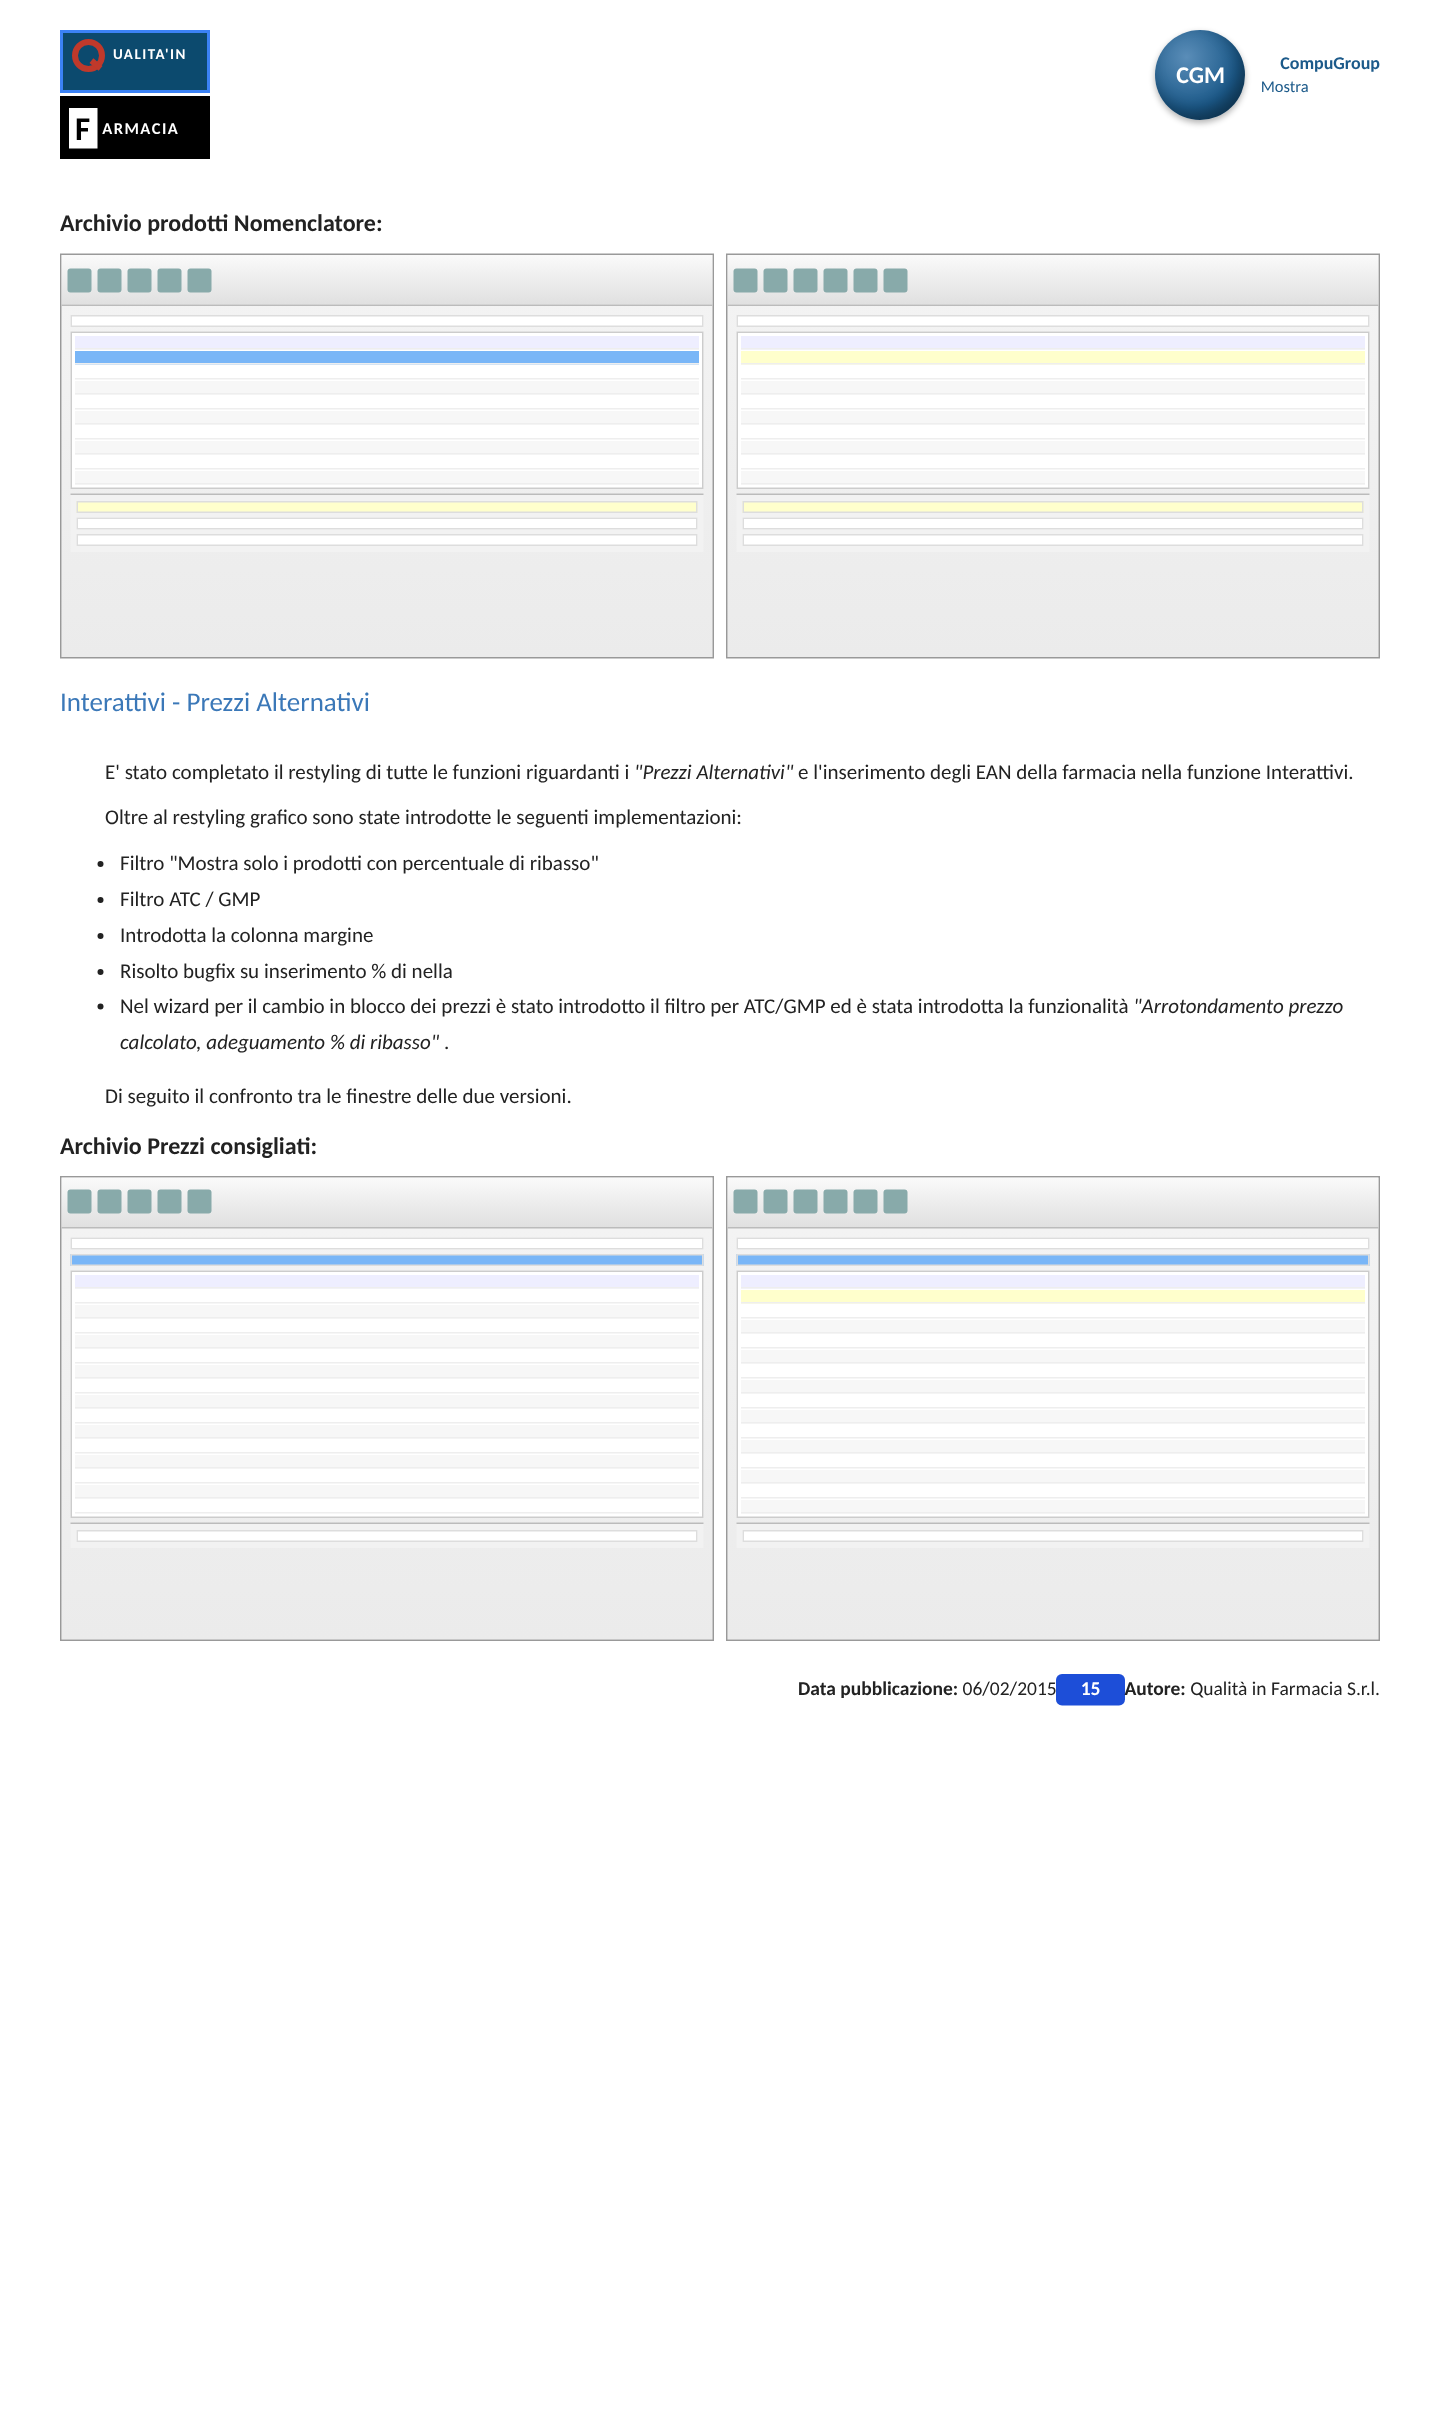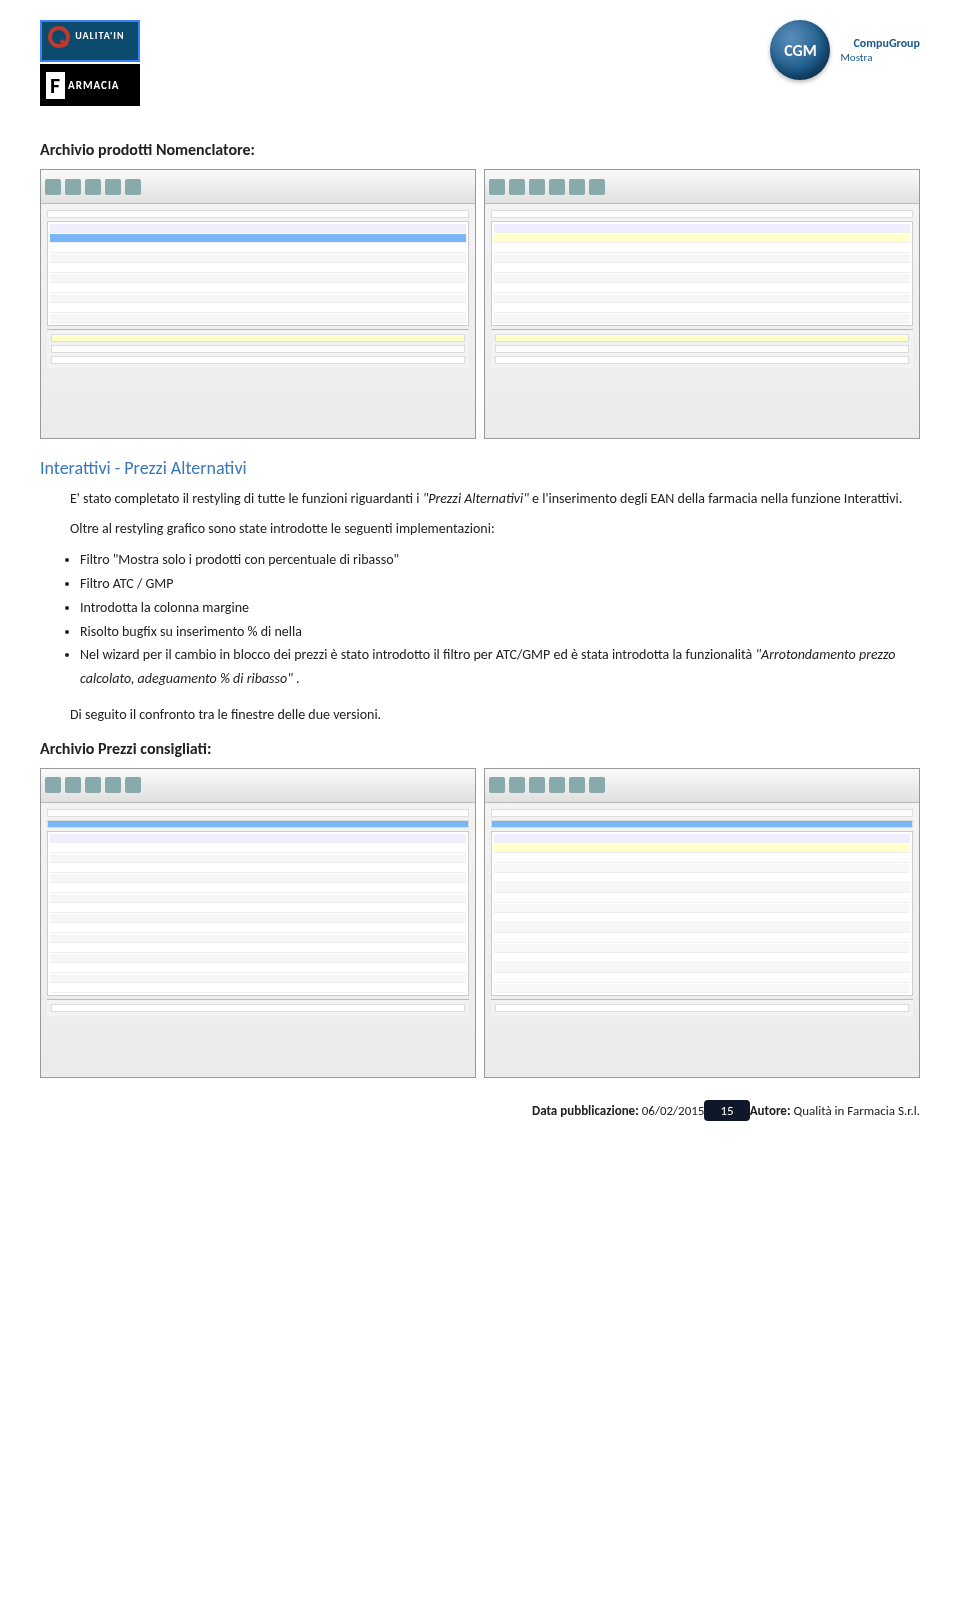--- a/index.html
+++ b/index.html
@@ -58,21 +58,21 @@
     display: flex; align-items: center; justify-content: center;
     box-shadow: inset -4px -6px 10px rgba(0,0,0,.3), 0 2px 4px rgba(0,0,0,.3);
   }
   .cgm-text { font-size: 11px; color: #1c5a8a; line-height: 1.2; }
   .cgm-text b { font-size: 12px; padding-left: 13px; }
 
   h2.section-title {
     font-size: 16px; font-weight: bold; margin: 14px 0 10px 0;
   }
   h3.sub-title {
-    color: #3b78b8; font-size: 18px; font-weight: normal; margin: 6px 0 10px 0;
+    color: #3b78b8; font-size: 18px; font-weight: normal; margin: 6px 0 26px 0;
   }
   p.body { font-size: 14px; line-height: 1.4; margin-bottom: 10px; margin-left: 30px; }
   ul.body-list { margin: 10px 0 14px 40px; font-size: 14px; line-height: 1.7; }
   ul.body-list li { list-style: disc; }
   .italic { font-style: italic; }
 
   
   .screens-row {
     display: flex; gap: 8px; margin: 6px 0 18px 0;
   }
@@ -114,21 +114,21 @@
     background:#f2f2f2;
     padding:4px;
     display:flex; flex-direction:column; gap:3px;
   }
 
   .footer-row {
     display: flex; justify-content: flex-end; align-items: center;
     margin-top: 22px; font-size: 13px;
   }
   .page-badge {
-    background: #0f172a; color: #fff; font-weight: normal;
+    background: #1d4ed8; color: #fff; font-weight: bold;
     padding: 3px 16px; border-radius: 4px;
   }
 </style>
 </head>
 <body>
 
 <div class="header-row">
   <div class="logo-qif">
     <div class="logo-qif-top">
       <span class="logo-q-shape"></span>

